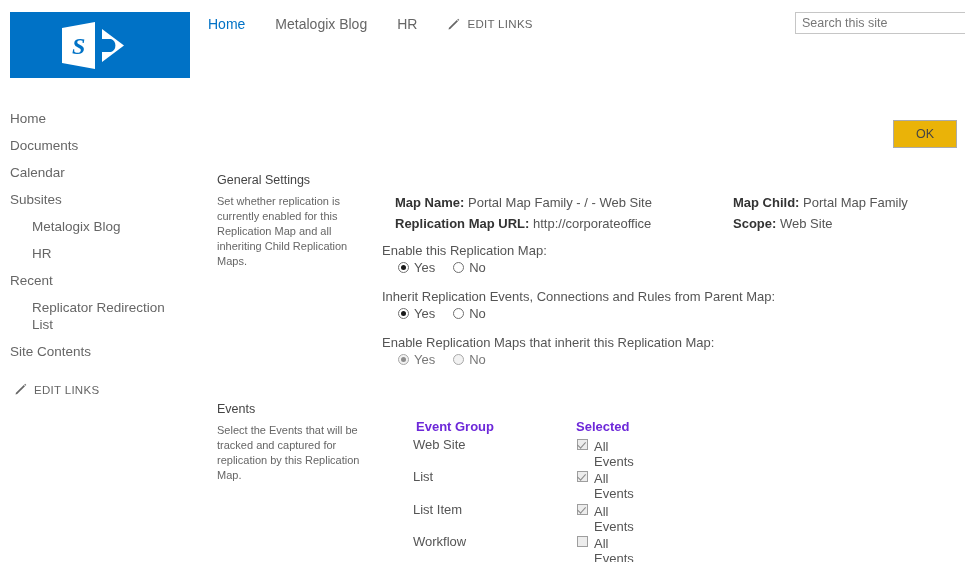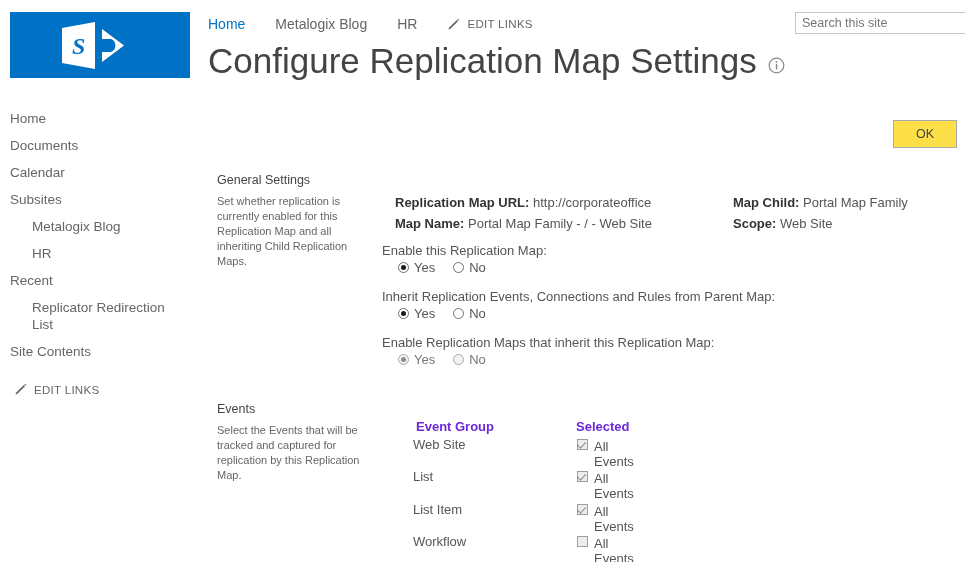--- a/index.html
+++ b/index.html
@@ -137,21 +137,21 @@
   }
 
   
   #ok-button {
     position: absolute;
     left: 893px;
     top: 120px;
     width: 64px;
     height: 28px;
     border: 1px solid #ababab;
-    background: #fde047;
+    background: #eab308;
     font-family: "Liberation Sans", sans-serif;
     font-size: 12.5px;
     color: #444444;
     cursor: pointer;
     padding: 0;
   }
 
   .section-head {
     position: absolute;
     font-size: 12.5px;
@@ -325,30 +325,20 @@
           <path d="M1.5,11.5 L3.2,11 L11,3.2 L9.8,2 L2,9.8 Z" fill="#666666"></path>
           <path d="M10.3,1.5 L11.5,2.7 L12.3,1.9 L11.1,0.7 Z" fill="#666666"></path>
         </svg>
       </span>
       <span>EDIT LINKS</span>
     </span>
   </div>
 
   <input id="search-box" type="text" placeholder="Search this site" style="">
 
-  <div id="page-title">
-    <span>Configure Replication Map Settings</span>
-    <span id="title-info-icon">
-      <svg width="17" height="17" viewBox="0 0 17 17">
-        <circle cx="8.5" cy="8.5" r="7.3" fill="none" stroke="#8a8a8a" stroke-width="1.2"></circle>
-        <circle cx="8.5" cy="4.9" r="0.95" fill="#8a8a8a"></circle>
-        <rect x="7.8" y="6.9" width="1.5" height="5.6" fill="#8a8a8a"></rect>
-      </svg>
-    </span>
-  </div>
 </div>
 
 <div id="left-nav">
   <div class="nav-item">Home</div>
   <div class="nav-item">Documents</div>
   <div class="nav-item">Calendar</div>
   <div class="nav-item">Subsites</div>
   <div class="nav-item child">Metalogix Blog</div>
   <div class="nav-item child">HR</div>
   <div class="nav-item">Recent</div>
@@ -366,26 +356,26 @@
   </div>
 </div>
 
 <button id="ok-button">OK</button>
 
 <div class="section-head" id="gs-head">General Settings</div>
 <div class="section-desc" id="gs-desc">Set whether replication is currently enabled for this Replication Map and all inheriting Child Replication Maps.</div>
 
 <div id="meta-left">
   <div>
+    <span class="meta-label">Map Name:</span>
+    <span>Portal Map Family - / - Web Site</span>
+  </div>
+  <div>
     <span class="meta-label">Replication Map URL:</span>
     <span>http://corporateoffice</span>
-  </div>
-  <div>
-    <span class="meta-label">Map Name:</span>
-    <span>Portal Map Family - / - Web Site</span>
   </div>
 </div>
 
 <div id="meta-right">
   <div>
     <span class="meta-label">Map Child:</span>
     <span>Portal Map Family</span>
   </div>
   <div>
     <span class="meta-label">Scope:</span>

